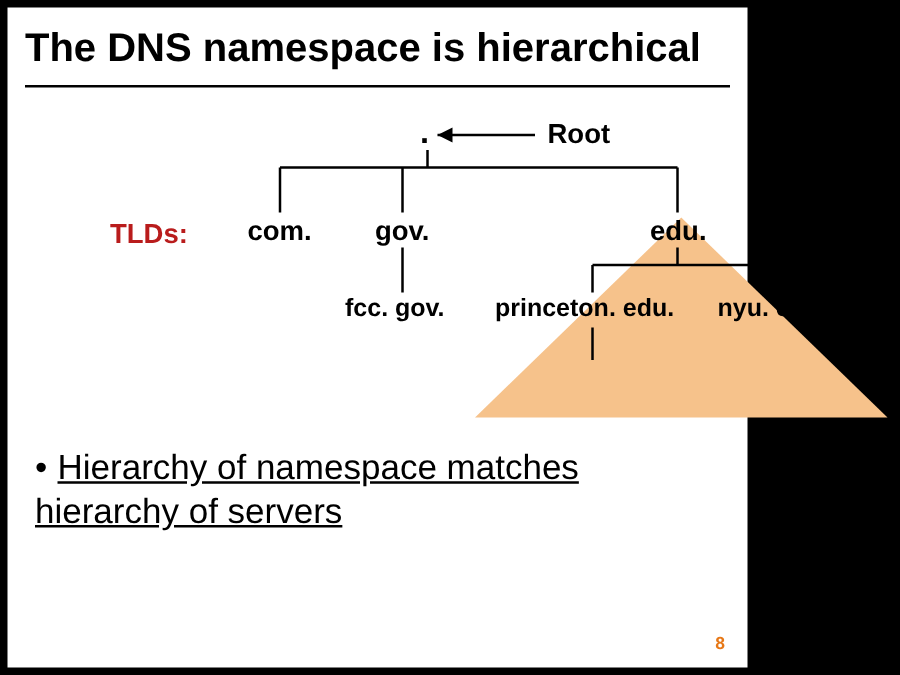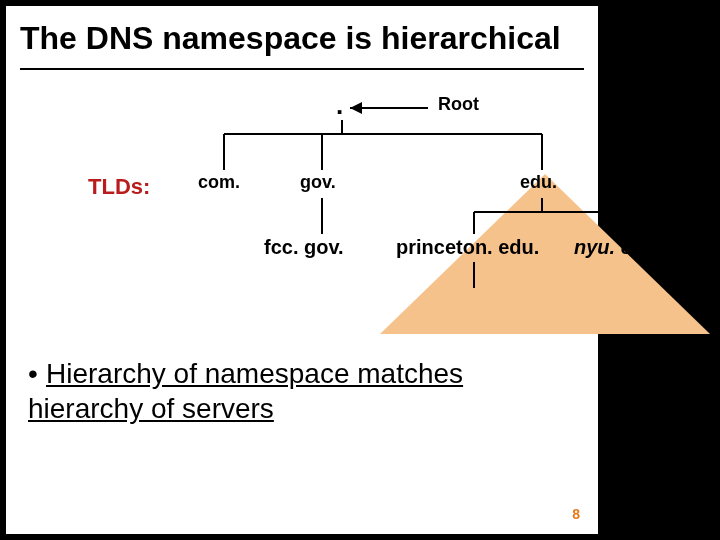--- a/index.html
+++ b/index.html
@@ -38,21 +38,21 @@
   }
   .diagram {
     position: absolute;
     left: 14px;
     right: 14px;
     top: 80px;
     height: 260px;
   }
   .node {
     position: absolute;
-    font-size: 18px;
+    font-size: 22px;
     font-weight: bold;
     color: #000;
     white-space: nowrap;
   }
   .small {
     font-size: 20px;
   }
   svg.lines {
     position: absolute;
     left: 0;
@@ -144,23 +144,23 @@
 
     <div class="node z1" style="left:316px; top:4px; font-size:26px;">.</div>
     <div class="node z1" style="left:418px; top:8px;">Root</div>
 
     <div class="tldlabel z1">TLDs:</div>
 
     <div class="node z1" style="left:178px; top:86px;">com.</div>
     <div class="node z1" style="left:280px; top:86px;">gov.</div>
     <div class="node z1" style="left:500px; top:86px;">edu.</div>
 
-    <div class="node z1 small" style="left:244px; top:150px;">fcc. gov.</div>
+    <div class="node z1 small" style="left:256px; top:150px;">fcc. gov.</div>
     <div class="node z1 small" style="left:376px; top:150px;">princeton. edu.</div>
-    <div class="node z1 small" style="left:554px; top:150px;font-style:italic;">nyu. edu.</div>
+    <div class="node z1 small" style="left:554px; top:150px;">nyu. edu.</div>
 
   </div>
 
   <div class="bullets">
     <div class="item"><span class="dot">•</span><span>Hierarchy of namespace matches hierarchy of servers</span></div>
   </div>
 
   <div class="pagenum">8</div>
 </div>
 

